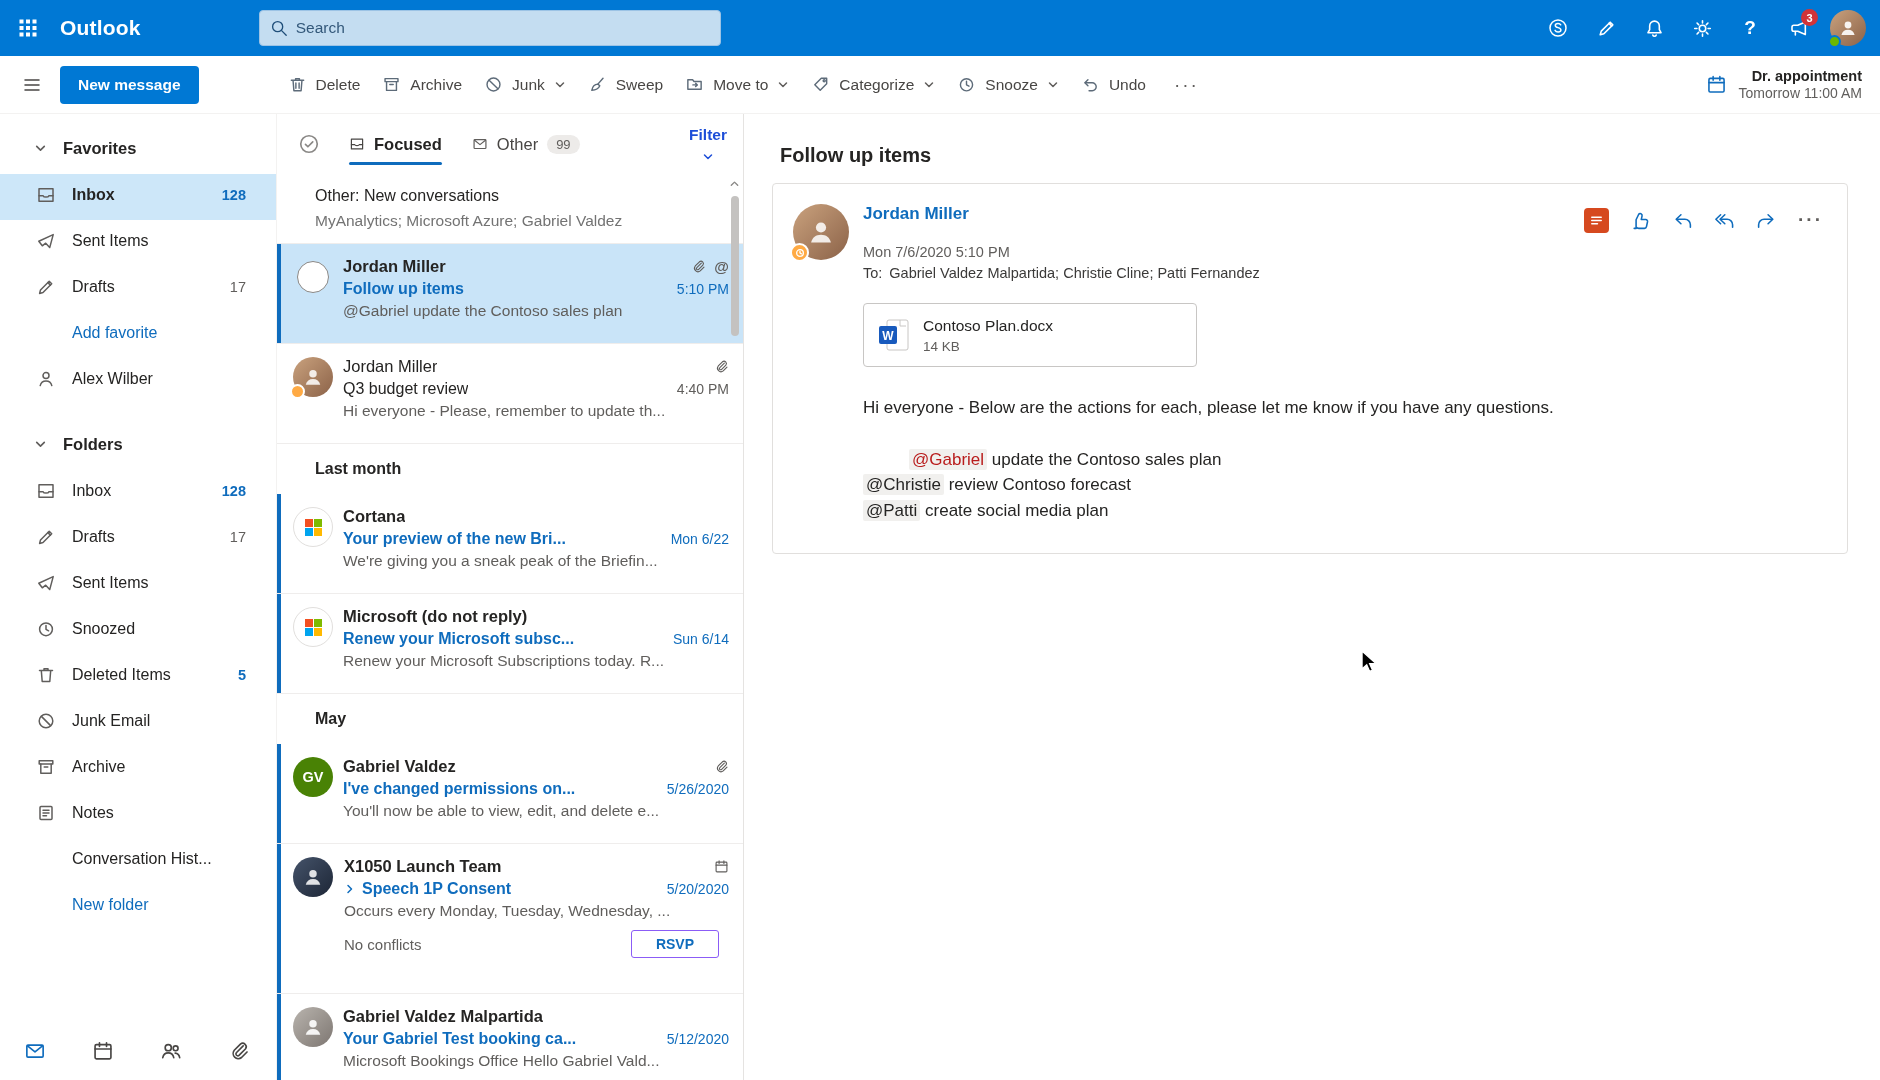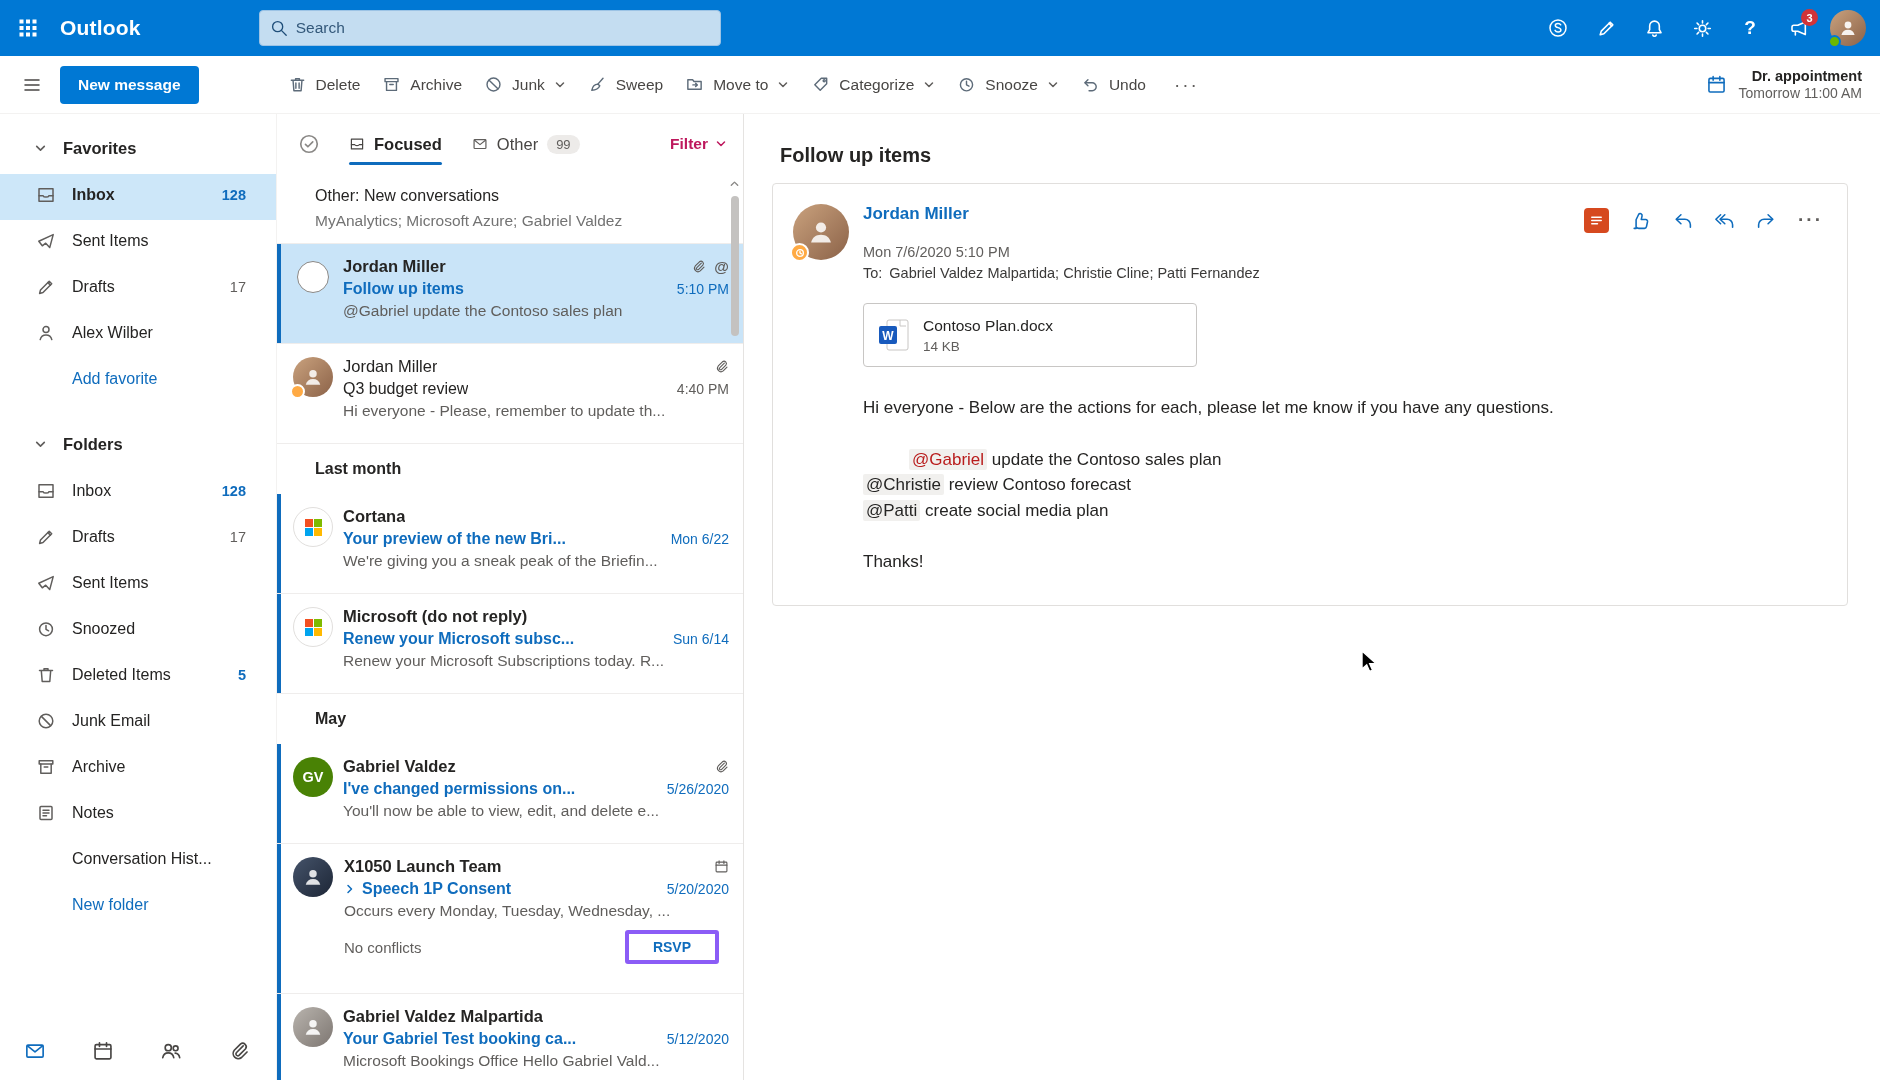--- a/index.html
+++ b/index.html
@@ -66,22 +66,22 @@
   
   .list{flex:0 0 468px;display:flex;flex-direction:column;border-left:1px solid #f3f2f1;
     border-right:1px solid #e5e3e1;position:relative;}
   .list-header{flex:0 0 60px;display:flex;align-items:center;padding:0 16px 0 14px;}
   .selectall{width:36px;height:36px;display:flex;align-items:center;justify-content:center;color:#8a8886;cursor:pointer;}
   .tab{display:flex;align-items:center;gap:9px;height:60px;padding:0 8px;position:relative;font-size:16.5px;
     color:#484644;cursor:pointer;margin-left:14px;}
   .tab.active{font-weight:700;color:#252423;}
   .tab.active::after{content:"";position:absolute;left:8px;right:8px;bottom:9px;height:3px;background:#0f6cbd;border-radius:2px;}
   .badge99{background:#edebe9;border-radius:11px;padding:2px 9px;font-size:13px;color:#605e5c;}
-  .filter{margin-left:auto;display:flex;align-items:center;gap:7px;color:#be185d;font-weight:700;
-    font-size:15.5px;cursor:pointer;}
+  .filter{margin-left:auto;display:flex;align-items:center;gap:7px;color:#1d4ed8;font-weight:700;
+    font-size:15.5px;cursor:pointer;flex-direction:column;}
   .list-scroll{flex:1;overflow:hidden;position:relative;}
   .banner{min-height:70px;padding:13px 18px 12px 38px;border-bottom:1px solid #efedec;cursor:pointer;}
   .banner .b1{font-size:16px;color:#252423;margin-bottom:7px;}
   .banner .b2{font-size:15.5px;color:#737373;white-space:nowrap;overflow:hidden;}
   .mitem{position:relative;display:flex;gap:10px;padding:13px 14px 10px 16px;min-height:100px;
     border-bottom:1px solid #efedec;cursor:pointer;}
   .mitem.unread::before{content:"";position:absolute;left:0;top:0;bottom:0;width:4px;background:#0f6cbd;}
   .mitem.selected{background:#c9e4f8;}
   .avatar{width:40px;height:40px;border-radius:50%;flex:0 0 40px;display:flex;align-items:center;
     justify-content:center;position:relative;}
@@ -101,21 +101,21 @@
   .row-icons{margin-left:auto;display:flex;align-items:center;gap:8px;color:#605e5c;padding-left:8px;}
   .row2{display:flex;align-items:center;margin-top:4px;}
   .subject{font-size:16px;color:#252423;white-space:nowrap;overflow:hidden;text-overflow:ellipsis;
     display:flex;align-items:center;gap:6px;}
   .unread .subject{color:#0f6cbd;font-weight:700;}
   .mtime{margin-left:auto;flex:0 0 auto;padding-left:10px;font-size:14px;color:#605e5c;}
   .unread .mtime{color:#0f6cbd;}
   .row3{margin-top:4px;font-size:15.5px;color:#605e5c;white-space:nowrap;overflow:hidden;}
   .row4{margin-top:10px;display:flex;align-items:center;}
   .noconf{font-size:15px;color:#605e5c;}
-  .rsvp{margin-left:auto;margin-right:10px;border:4px solid #8b5cf6;background:#fff;color:#0f6cbd;
+  .rsvp{margin-left:auto;margin-right:10px;border:1px solid #8b5cf6;background:#fff;color:#0f6cbd;
     font-weight:700;font-size:14px;padding:5px 24px;border-radius:3px;cursor:pointer;font-family:inherit;}
   .group{height:50px;display:flex;align-items:center;padding-left:38px;font-size:16px;font-weight:700;color:#252423;}
   .at-glyph{font-size:15px;font-weight:700;}
   .scroll-up{position:absolute;right:3px;top:64px;color:#8a8886;}
   .scroll-thumb{position:absolute;right:4px;top:82px;width:8px;height:140px;background:#c4c2c0;border-radius:4px;cursor:pointer;}
 
   
   .reading{flex:1;min-width:0;padding:30px 32px 0 28px;position:relative;}
   .reading-title{font-size:20px;font-weight:700;color:#252423;margin-left:8px;}
   .mail-card{margin-top:16px;border:1px solid #e1dfdd;border-radius:4px;padding:20px 24px 30px 20px;background:#fff;}
@@ -370,32 +370,32 @@
       <div class="side-item">
         <span class="sicon">
             <svg class="si" width="20" height="20" viewBox="0 0 20 20">
               <path d="M3.6 16.4l.9-3.4 8.7-8.7 2.5 2.5-8.7 8.7z"></path>
               <path d="M11.9 5.6l2.5 2.5"></path>
             </svg>
           </span>
         <span>Drafts</span>
         <span class="cnt">17</span>
       </div>
+      <div class="side-item link">
+        <span>Add favorite</span>
+      </div>
       <div class="side-item">
         <span class="sicon">
             <svg class="si" width="20" height="20" viewBox="0 0 20 20">
               <circle cx="10" cy="6.6" r="3"></circle>
               <path d="M4.2 16.6c.7-3 2.8-4.6 5.8-4.6s5.1 1.6 5.8 4.6"></path>
             </svg>
           </span>
         <span>Alex Wilber</span>
         <span class="cnt"></span>
-      </div>
-      <div class="side-item link">
-        <span>Add favorite</span>
       </div>
 
       <div class="side-header gap-top">
         <span class="chev">
             <svg class="si" width="13" height="13" viewBox="0 0 12 12">
               <path d="M2.5 4l3.5 3.5L9.5 4"></path>
             </svg>
           </span>
         <span>Folders</span>
       </div>
@@ -815,21 +815,20 @@
             <span class="attach-name" style="display:block;">Contoso Plan.docx</span>
             <span class="attach-size" style="display:block;">14 KB</span>
           </span>
         </div>
 
         <div class="mail-body">
           <p class="intro">Hi everyone - Below are the actions for each, please let me know if you have any questions.</p>
           <p class="task"><span class="mention self">@Gabriel</span> <span>update the Contoso sales plan</span></p>
           <p class="task"><span class="mention">@Christie</span> <span>review Contoso forecast</span></p>
           <p class="task"><span class="mention">@Patti</span> <span>create social media plan</span></p>
-          <p class="closing">Thanks!</p>
         </div>
       </article>
     </section>
   </div>
 
   <svg class="cursor" width="22" height="24" viewBox="0 0 22 24">
     <path d="M2 1 L2 19 L6.7 14.8 L9.6 21.5 L12.6 20.2 L9.7 13.7 L16 13.5 Z" fill="#000" stroke="#fff" stroke-width="1.4"></path>
   </svg>
 </div>
 

